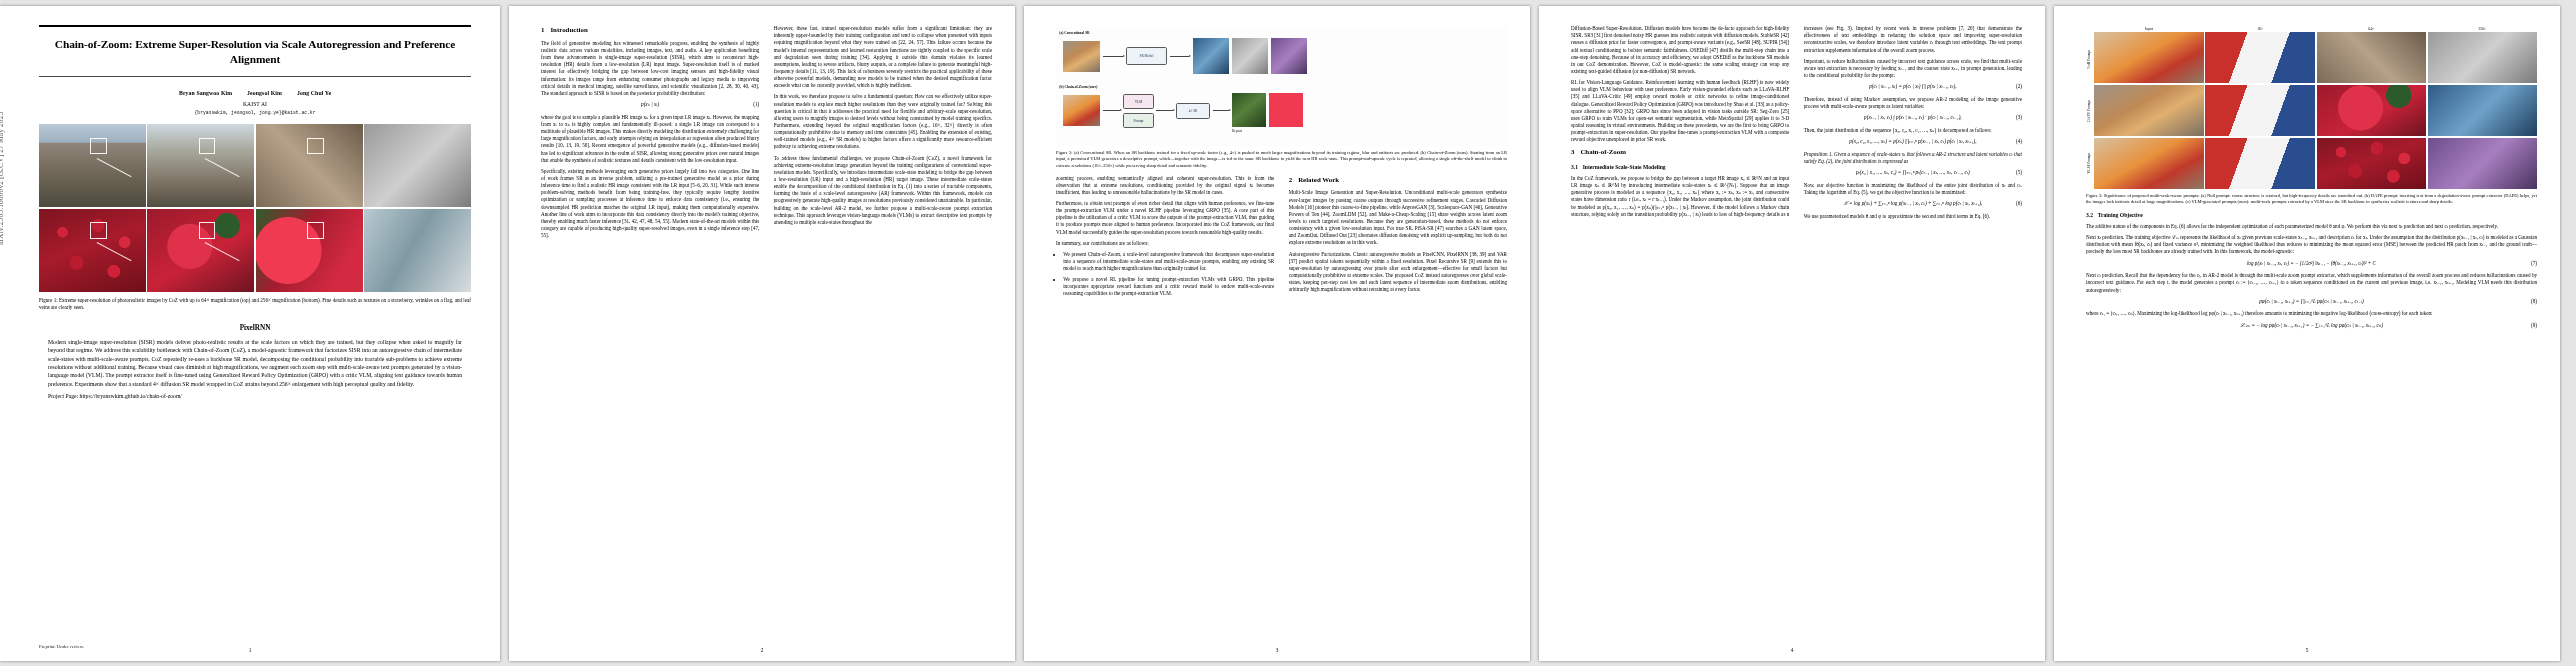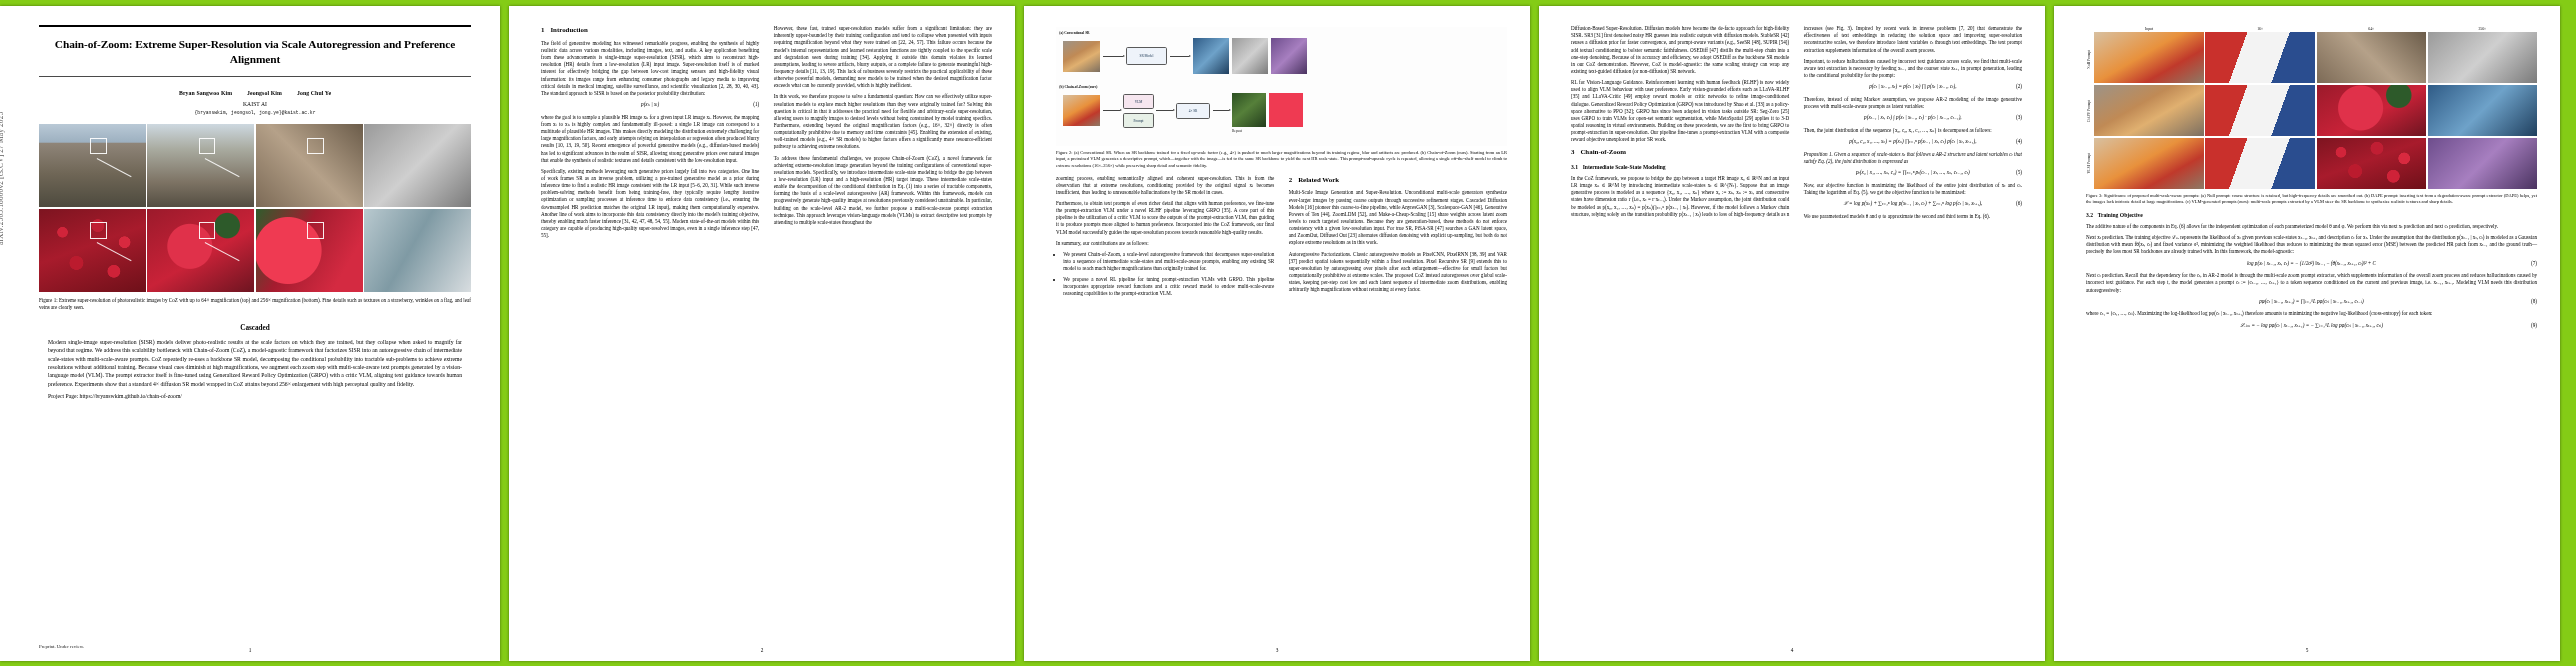--- a/index.html
+++ b/index.html
@@ -4,21 +4,21 @@
 <style>
   * { box-sizing: border-box; }
   html, body {
     margin: 0; padding: 0;
     background: #8a8a8a;
     font-family: "Liberation Serif", "DejaVu Serif", serif;
   }
   #screen {
     width: 2576px; height: 667px;
     position: relative;
-    background: #84cc16;
+    background: #e5e5e5;
     overflow: hidden;
     display: flex;
     align-items: flex-start;
     justify-content: flex-start;
     gap: 9px;
     padding: 0;
   }
   .page {
     position: relative;
     width: 506px;
@@ -259,21 +259,21 @@
               <div class="ph ph-straw3"></div>
               <div class="inset-box"></div>
             </div>
           <div class="fig-cell">
               <div class="ph ph-straw4"></div>
             </div>
         </div>
         <div class="caption">Figure 1: Extreme super-resolution of photorealistic images by CoZ with up to 64× magnification (top) and 256× magnification (bottom). Fine details such as textures on a strawberry, wrinkles on a flag, and leaf veins are clearly seen.</div>
       </div>
 
-      <h2 class="abshead">Cascaded</h2>
+      <h2 class="abshead">PixelRNN</h2>
       <div class="abstract">
         <p>Modern single-image super-resolution (SISR) models deliver photo-realistic results at the scale factors on which they are trained, but they collapse when asked to magnify far beyond that regime. We address this scalability bottleneck with Chain-of-Zoom (CoZ), a model-agnostic framework that factorizes SISR into an autoregressive chain of intermediate scale-states with multi-scale-aware prompts. CoZ repeatedly re-uses a backbone SR model, decomposing the conditional probability into tractable sub-problems to achieve extreme resolutions without additional training. Because visual cues diminish at high magnifications, we augment each zoom step with multi-scale-aware text prompts generated by a vision-language model (VLM). The prompt extractor itself is fine-tuned using Generalized Reward Policy Optimization (GRPO) with a critic VLM, aligning text guidance towards human preference. Experiments show that a standard 4× diffusion SR model wrapped in CoZ attains beyond 256× enlargement with high perceptual quality and fidelity.</p>
         <p>Project Page: https://bryanswkim.github.io/chain-of-zoom/</p>
       </div>
     </div>
 
     <div class="footer-note">Preprint. Under review.</div>
     <div class="pagenum">1</div>
   </div>
 

